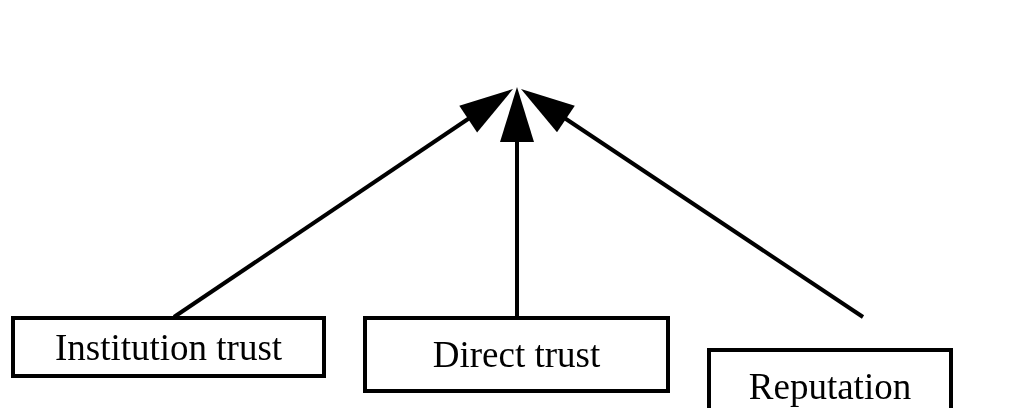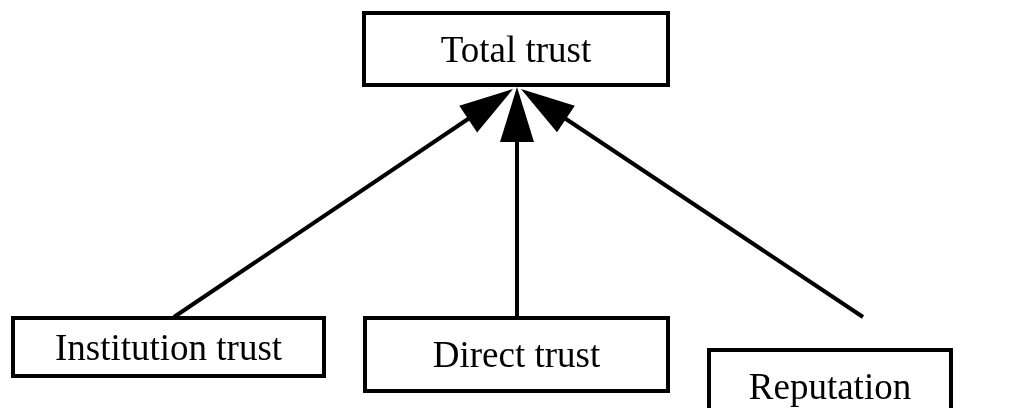--- a/index.html
+++ b/index.html
@@ -56,23 +56,20 @@
       <line x1="517" y1="317" x2="517" y2="138" stroke="#000000" stroke-width="4"></line>
       <polygon points="517,87 500,142 534,142" fill="#000000"></polygon>
     </g>
 
     <g>
       <line x1="863" y1="317" x2="563" y2="117" stroke="#000000" stroke-width="4"></line>
       <polygon points="521,89 574.8,105.7 557,132.3" fill="#000000"></polygon>
     </g>
   </svg>
 
-  <div class="node node-total">
-    <span>Total trust</span>
-  </div>
 
   <div class="node node-institution">
     <span>Institution trust</span>
   </div>
 
   <div class="node node-direct">
     <span>Direct trust</span>
   </div>
 
   <div class="node node-reputation">

